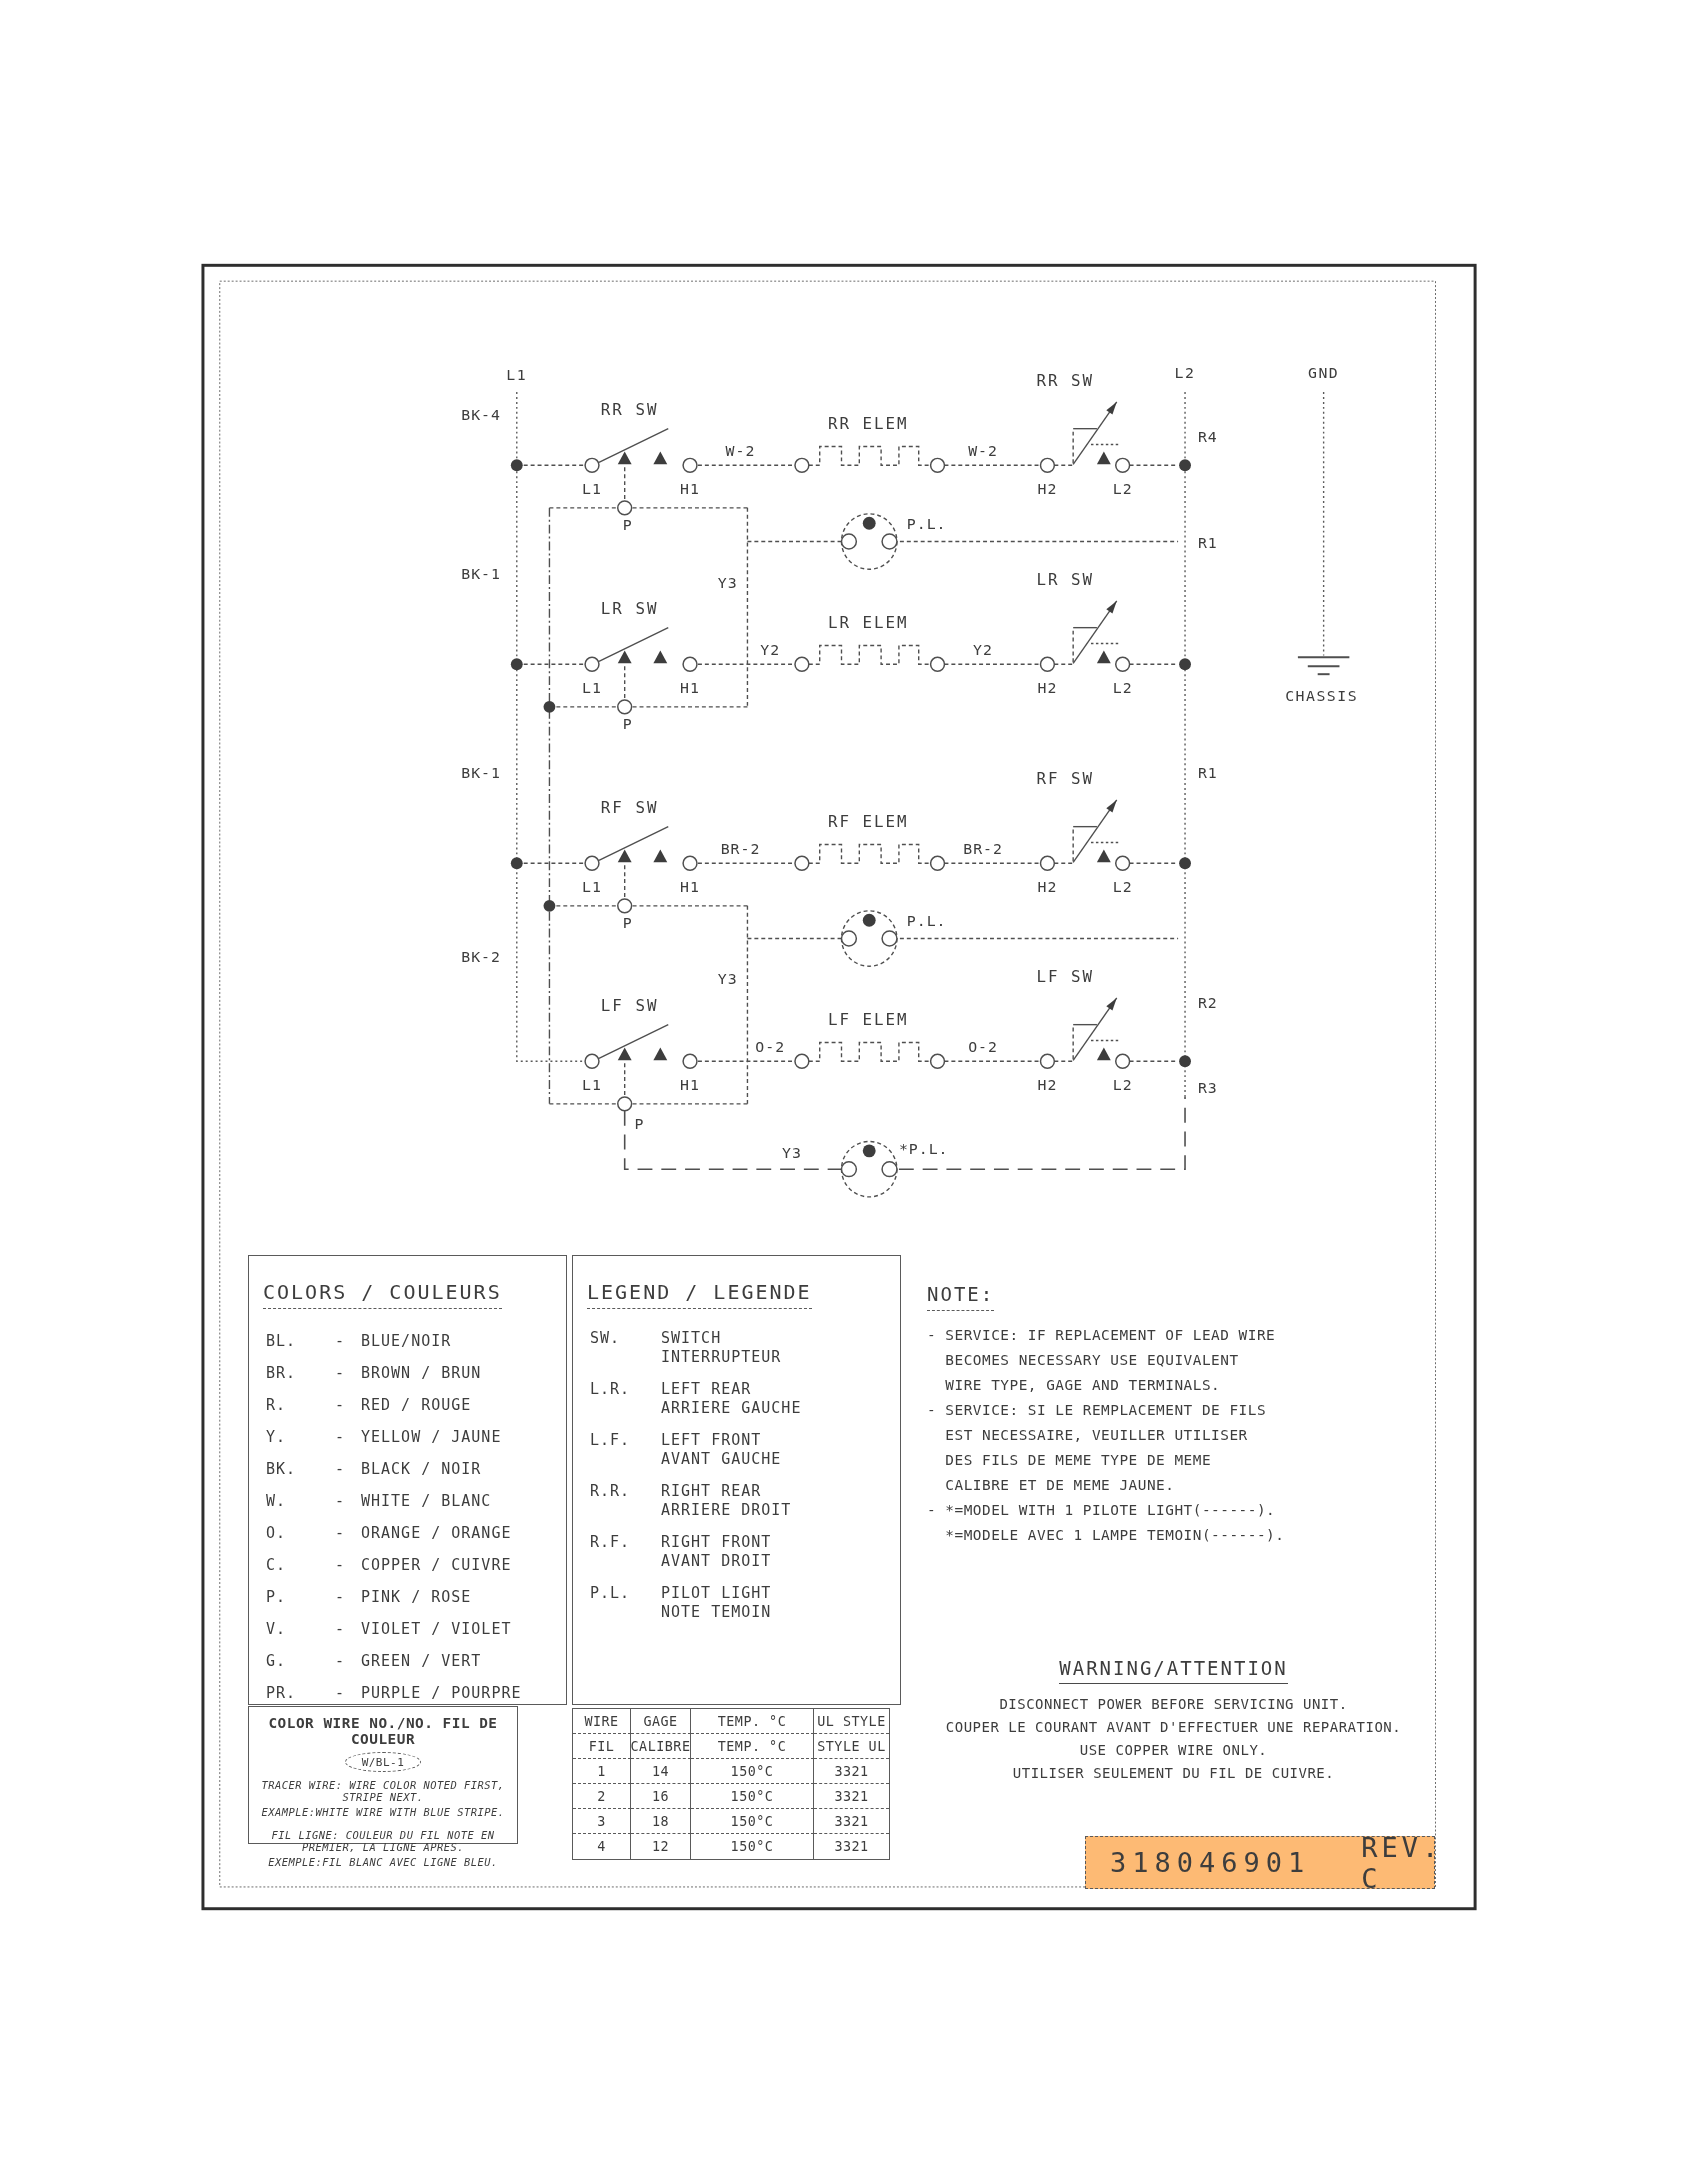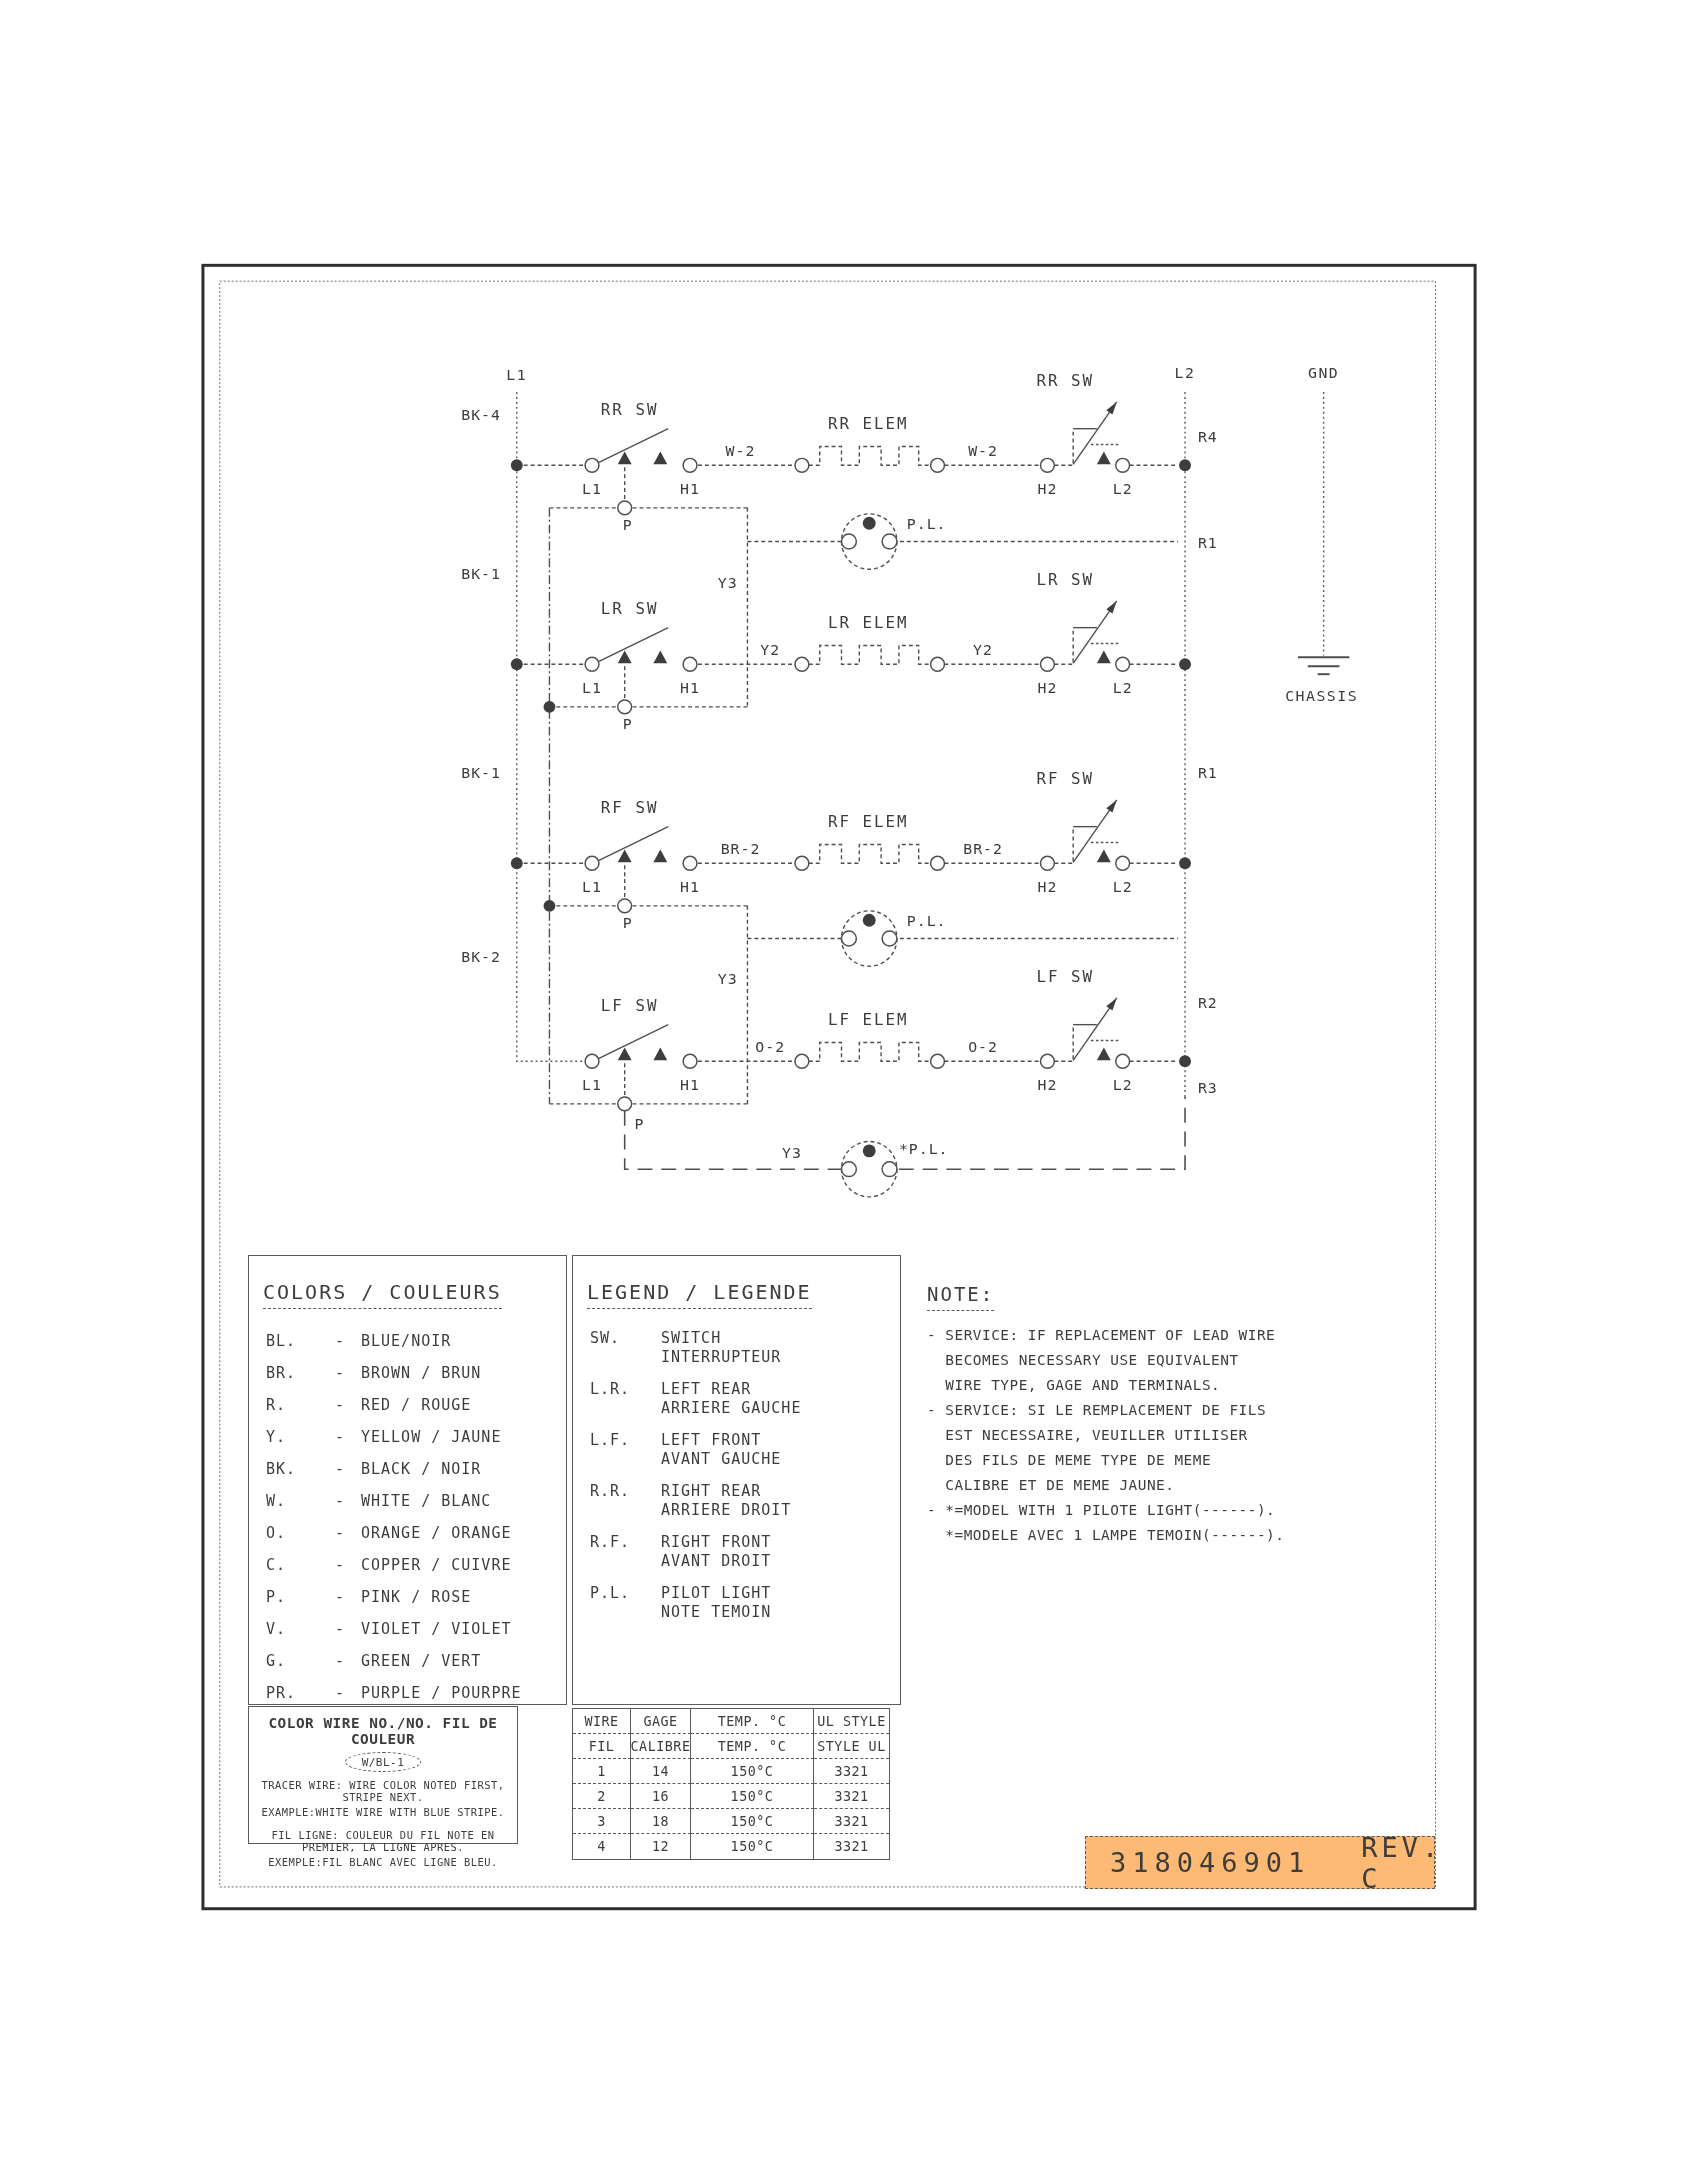--- a/index.html
+++ b/index.html
@@ -38,21 +38,21 @@
 
   .legend-items{position:absolute;left:0;top:73px;right:0;}
   .legend-row{display:flex;margin-bottom:13px;font-size:15px;letter-spacing:1px;}
   .legend-row .ab{width:71px;padding-left:17px;line-height:19px;}
   .legend-row .tx{line-height:19px;}
 
   .cw-box{font-size:10.4px;text-align:center;letter-spacing:0.5px;}
   .cw-title{font-size:14.4px;font-weight:bold;letter-spacing:0.5px;margin-top:8px;}
   .cw-oval{display:inline-block;border:1px dashed #5a5a5a;border-radius:50%;
            padding:3px 16px 2px 16px;font-size:11px;margin-top:5px;}
-  .cw-line{margin-top:3px;}
+  .cw-line{margin-top:3px;font-style:italic;}
   .cw-l1{margin-top:7px;}
   .cw-l3{margin-top:11px;}
 
   .wiretable{position:absolute;display:grid;grid-template-columns:58px 60px 123px 75px;
              grid-auto-rows:25px;border:1px solid #5a5a5a;background:#fff;box-sizing:content-box;}
   .wiretable .c{border-right:1px solid #5a5a5a;border-bottom:1px dashed #5a5a5a;
                 display:flex;align-items:center;justify-content:center;font-size:13.4px;letter-spacing:0.5px;}
   .wiretable .c:nth-child(4n){border-right:none;}
   .wiretable .c.last{border-bottom:none;}
 
@@ -418,20 +418,29 @@
     <div class="note-line">  WIRE TYPE, GAGE AND TERMINALS.</div>
     <div class="note-line">- SERVICE: SI LE REMPLACEMENT DE FILS</div>
     <div class="note-line">  EST NECESSAIRE, VEUILLER UTILISER</div>
     <div class="note-line">  DES FILS DE MEME TYPE DE MEME</div>
     <div class="note-line">  CALIBRE ET DE MEME JAUNE.</div>
     <div class="note-line">- *=MODEL WITH 1 PILOTE LIGHT(------).</div>
     <div class="note-line">  *=MODELE AVEC 1 LAMPE TEMOIN(------).</div>
   </div>
 </div>
 
+<div class="warning-block" style="left:921px;top:1657px;width:505px;">
+  <div class="warn-title">WARNING/ATTENTION</div>
+  <div class="warn-lines">
+    <div class="warn-line">DISCONNECT POWER BEFORE SERVICING UNIT.</div>
+    <div class="warn-line">COUPER LE COURANT AVANT D'EFFECTUER UNE REPARATION.</div>
+    <div class="warn-line">USE COPPER WIRE ONLY.</div>
+    <div class="warn-line">UTILISER SEULEMENT DU FIL DE CUIVRE.</div>
+  </div>
+</div>
 
 <div class="partbox" style="left:1085px;top:1836px;width:348px;height:51px;">
   <span class="part-num">318046901</span>
   <span class="part-rev">REV. C</span>
 </div>
 
 </div>
 
 
 </body></html>

